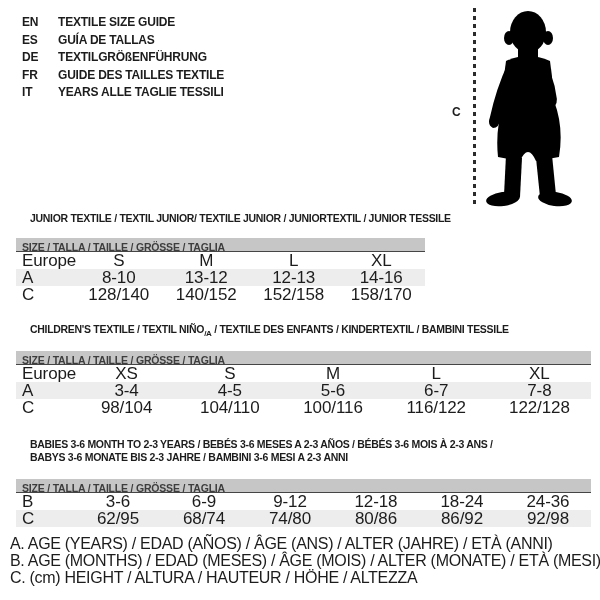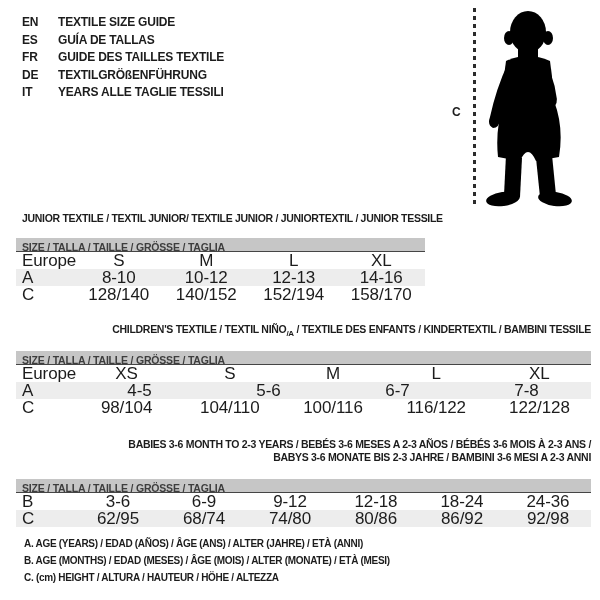--- a/index.html
+++ b/index.html
@@ -14,52 +14,52 @@
   
   .dotline{position:absolute;left:473px;top:8px;width:3px;height:198px;
     background-image:repeating-linear-gradient(to bottom,#2b2b2b 0 4px,transparent 4px 8px);}
   .figure-label{position:absolute;left:452px;top:105px;font-weight:bold;font-size:12px;}
   .silhouette{position:absolute;left:482px;top:9px;}
   
   .size-section{position:absolute;left:16px;}
   #sec0{top:212px;width:409px;}
   #sec1{top:323px;width:575px;}
   #sec2{top:438px;width:575px;}
-  .tbl-title{font-weight:bold;font-size:10.5px;letter-spacing:-0.3px;line-height:13px;white-space:nowrap;margin-left:6px;text-align:right;}
+  .tbl-title{font-weight:bold;font-size:10.5px;letter-spacing:-0.3px;line-height:13px;white-space:nowrap;margin-left:14px;}
   .tbl-title sub{font-size:8px;}
   .size-bar{background:#c6c6c6;height:14px;line-height:18px;padding-left:6px;box-sizing:border-box;
     font-size:10.5px;color:#3d3d3d;letter-spacing:-0.2px;border-bottom:1px solid #454545;white-space:nowrap;font-weight:bold;}
   .rows{width:100%;}
   .trow{display:flex;height:17px;line-height:17px;font-size:17px;letter-spacing:-0.1px;}
   .trow.shade{background:#ededed;}
   .trow .lbl{flex:0 0 59px;width:59px;padding-left:6px;box-sizing:border-box;}
   .trow .val{flex:1;text-align:center;}
   
-  .footnotes{position:absolute;left:24px;top:535px;font-weight:bold;font-size:10px;letter-spacing:-0.3px;line-height:17px;}
+  .footnotes{position:absolute;left:10px;top:535px;font-weight:normal;font-size:16px;letter-spacing:-0.3px;line-height:17px;}
   .footnotes div{white-space:nowrap;}
 </style>
 </head>
 <body>
 
 <div class="lang-block" id="langs">
     <div class="lang-row">
       <span class="lang-code">EN</span>
       <span class="lang-label">TEXTILE SIZE GUIDE</span>
     </div>
     <div class="lang-row">
       <span class="lang-code">ES</span>
       <span class="lang-label">GUÍA DE TALLAS</span>
     </div>
     <div class="lang-row">
+      <span class="lang-code">DE</span>
+      <span class="lang-label">TEXTILGRÖßENFÜHRUNG</span>
+    </div>
+    <div class="lang-row">
       <span class="lang-code">FR</span>
       <span class="lang-label">GUIDE DES TAILLES TEXTILE</span>
-    </div>
-    <div class="lang-row">
-      <span class="lang-code">DE</span>
-      <span class="lang-label">TEXTILGRÖßENFÜHRUNG</span>
     </div>
     <div class="lang-row">
       <span class="lang-code">IT</span>
       <span class="lang-label">YEARS ALLE TAGLIE TESSILI</span>
     </div>
   </div>
 
 <div class="dotline"></div>
 <div class="figure-label">C</div>
 <svg class="silhouette" width="94" height="200" viewBox="0 0 94 200" aria-hidden="true">
@@ -87,48 +87,49 @@
       <div class="trow">
         <span class="lbl">Europe</span>
         <span class="val">S</span>
         <span class="val">M</span>
         <span class="val">L</span>
         <span class="val">XL</span>
       </div>
       <div class="trow shade">
         <span class="lbl">A</span>
         <span class="val">8-10</span>
-        <span class="val">10-12</span>
+        <span class="val">13-12</span>
         <span class="val">12-13</span>
         <span class="val">14-16</span>
       </div>
       <div class="trow">
         <span class="lbl">C</span>
         <span class="val">128/140</span>
         <span class="val">140/152</span>
-        <span class="val">152/194</span>
+        <span class="val">152/158</span>
         <span class="val">158/170</span>
       </div>
     </div>
 </section>
 
 <section class="size-section" id="sec1">
   <div class="tbl-title"><span>CHILDREN'S TEXTILE / TEXTIL NIÑO</span><sub>/A</sub><span> / TEXTILE DES ENFANTS / KINDERTEXTIL / BAMBINI TESSILE</span></div>
   <div class="size-bar" style="margin-top:11px">SIZE / TALLA / TAILLE / GRÖSSE / TAGLIA</div>
   <div class="rows">
       <div class="trow">
         <span class="lbl">Europe</span>
         <span class="val">XS</span>
         <span class="val">S</span>
         <span class="val">M</span>
         <span class="val">L</span>
         <span class="val">XL</span>
       </div>
       <div class="trow shade">
         <span class="lbl">A</span>
+        <span class="val">3-4</span>
         <span class="val">4-5</span>
         <span class="val">5-6</span>
         <span class="val">6-7</span>
         <span class="val">7-8</span>
       </div>
       <div class="trow">
         <span class="lbl">C</span>
         <span class="val">98/104</span>
         <span class="val">104/110</span>
         <span class="val">100/116</span>

